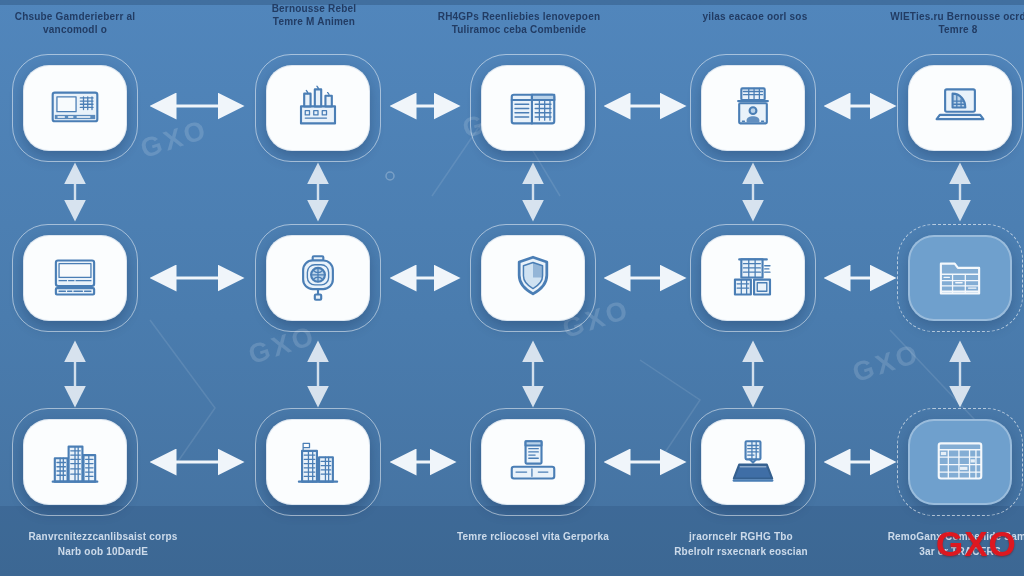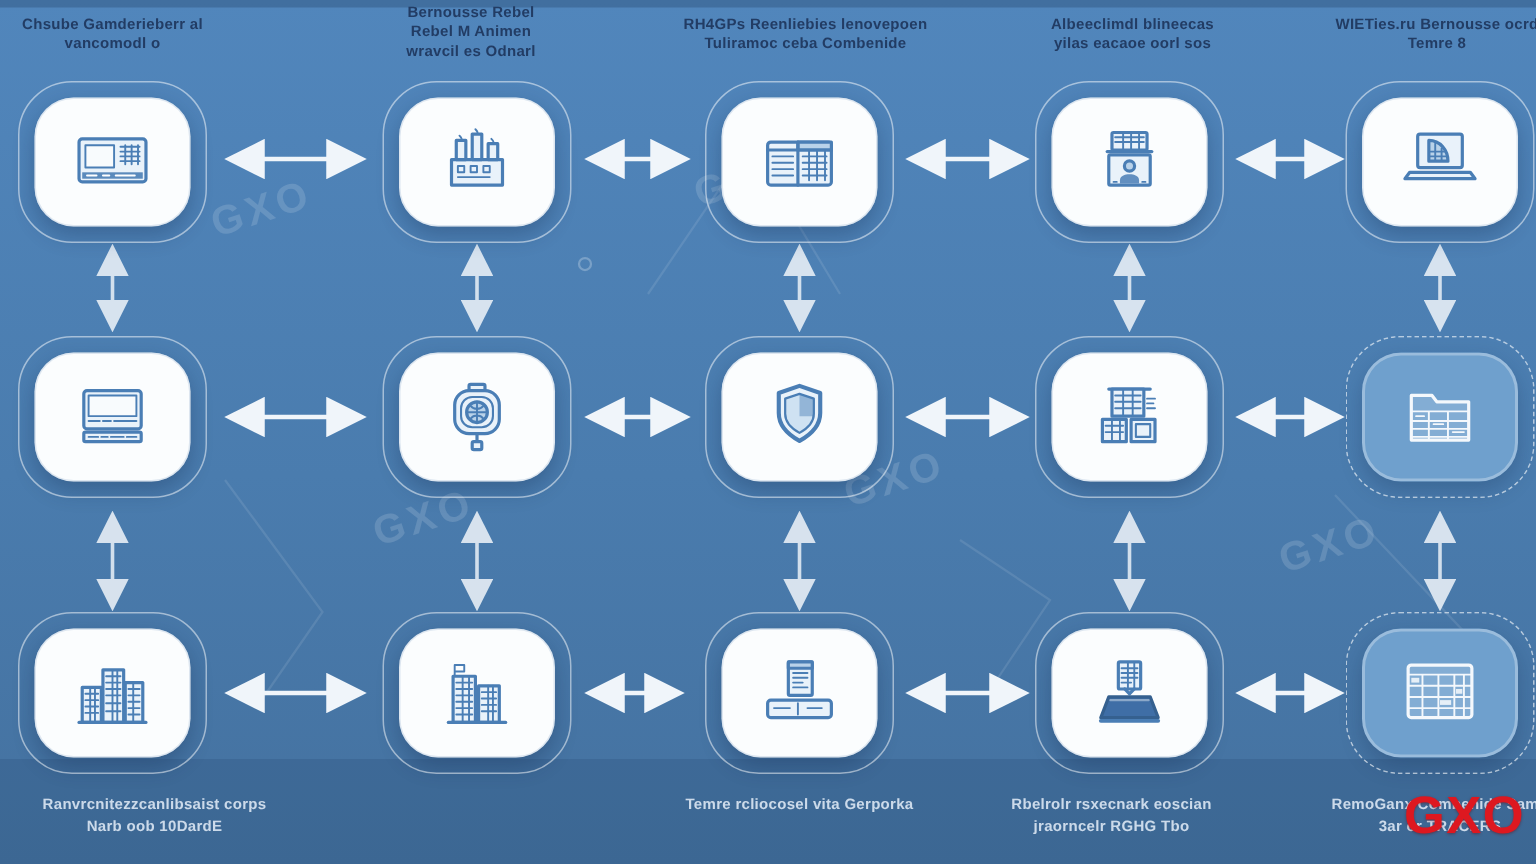--- a/index.html
+++ b/index.html
@@ -94,29 +94,27 @@
   <span class="wm" style="left:248px;top:330px">GXO</span>
   <span class="wm" style="left:562px;top:304px">GXO</span>
   <span class="wm" style="left:852px;top:348px">GXO</span>
 
   <div class="toplabel" style="left:-40px;top:10px">
     <span>Chsube Gamderieberr al</span>
     <span>vancomodl o</span>
   </div>
   <div class="toplabel" style="left:199px;top:2px">
     <span>Bernousse Rebel</span>
-    <span>Rebel M Animen</span>
-    <span>wravcil es Odnarl</span>
-  </div>
-  <div class="toplabel" style="left:422px;top:10px">
+    <span>Temre M Animen</span>
+  </div>
+  <div class="toplabel" style="left:404px;top:10px">
     <span>RH4GPs Reenliebies lenovepoen</span>
     <span>Tuliramoc ceba Combenide</span>
   </div>
   <div class="toplabel" style="left:640px;top:10px">
-    <span>Albeeclimdl blineecas</span>
     <span>yilas eacaoe oorl sos</span>
   </div>
   <div class="toplabel" style="left:843px;top:10px">
     <span>WIETies.ru Bernousse ocrd</span>
     <span>Temre 8</span>
   </div>
 
   <div class="tile" style="left:23px;top:65px">
     <svg class="ic" viewBox="0 0 56 48">
       <rect class="fl" x="7" y="9" width="42" height="27" rx="2"></rect>
@@ -263,22 +261,22 @@
   </div>
 
   <div class="botlabel" style="left:-17px">
     <span>Ranvrcnitezzcanlibsaist corps</span>
     <span>Narb oob 10DardE</span>
   </div>
   <div class="botlabel" style="left:413px">
     <span>Temre rcliocosel vita Gerporka</span>
   </div>
   <div class="botlabel" style="left:621px">
+    <span>jraorncelr RGHG Tbo</span>
     <span>Rbelrolr rsxecnark eoscian</span>
-    <span>jraorncelr RGHG Tbo</span>
   </div>
   <div class="botlabel" style="left:840px">
     <span>RemoGanx Combenide Samo</span>
     <span>3ar or TRACERS</span>
   </div>
 
   <div class="logo">GXO</div>
 </div>
 
 </body></html>

